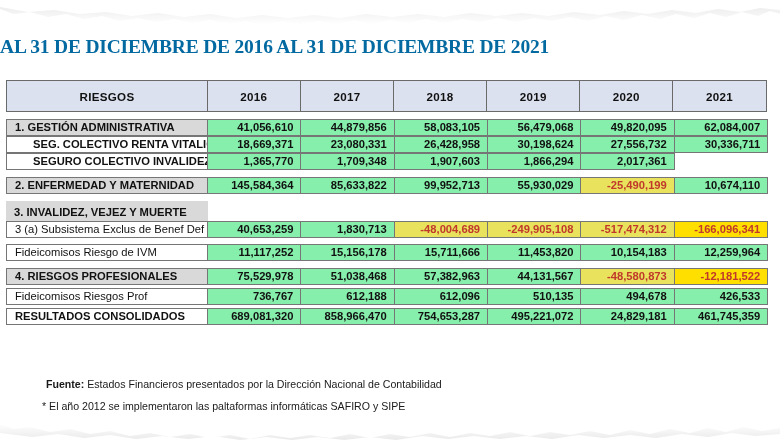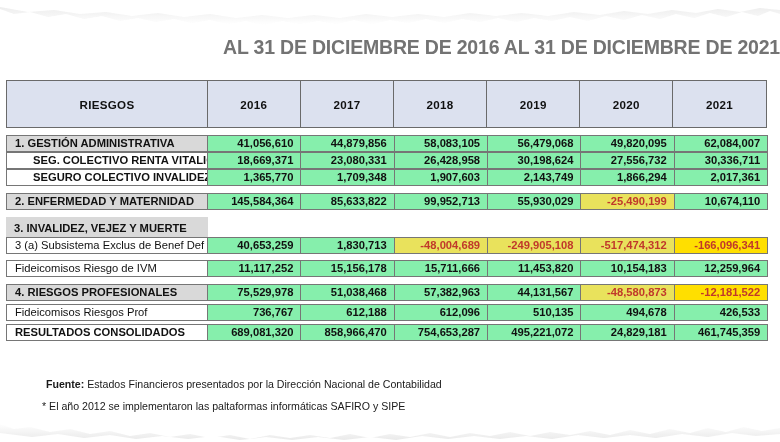--- a/index.html
+++ b/index.html
@@ -22,26 +22,27 @@
     pointer-events: none;
     opacity: .85;
   }
   .tear-top { top: 0; }
   .tear-bot { bottom: 0; }
 
   
   .title {
     position: absolute;
     top: 36px; left: 0; width: 780px;
-    text-align: right;
+    text-align: left;
     font-size: 19.5px;
     font-weight: bold;
     letter-spacing: -0.2px;
-    color: #737373;
-    white-space: nowrap;
+    color: #0369a1;
+    white-space: nowrap;
+    font-family: Liberation Serif, serif;
   }
 
   
   .sheet {
     position: absolute;
     left: 6px; top: 80px;
     width: 769px;
   }
   .row { display: flex; width: 769px; }
   .lbl {
@@ -57,21 +58,21 @@
     padding: 1px 7px 1px 3px;
     font-size: 11.2px;
     line-height: 15px;
     text-align: right;
     white-space: nowrap;
     overflow: hidden;
     font-weight: bold;
   }
 
   
-  .hdr { height: 48px; margin-bottom: 7px; }
+  .hdr { height: 32px; margin-bottom: 7px; }
   .hdr .lbl, .hdr .num {
     background: #dce1ef;
     border: 1.4px solid #6a6a6a;
     display: flex; align-items: center; justify-content: center;
     font-weight: bold;
     font-size: 11.6px;
     padding: 0;
     text-align: center;
     letter-spacing: .3px;
   }
@@ -188,21 +189,20 @@
         <div class="num">26,428,958</div>
         <div class="num">30,198,624</div>
         <div class="num">27,556,732</div>
         <div class="num">30,336,711</div>
       </div>
       <div class="row drow">
         <div class="lbl white b" style="padding-left: 26px;">SEGURO COLECTIVO INVALIDEZ</div>
         <div class="num">1,365,770</div>
         <div class="num">1,709,348</div>
         <div class="num">1,907,603</div>
-        <div class="num">2,143,749</div>
         <div class="num">1,866,294</div>
         <div class="num">2,017,361</div>
       </div>
       <div class="spacer6"></div>
       <div class="row drow">
         <div class="lbl gray b">2.  ENFERMEDAD Y MATERNIDAD</div>
         <div class="num">145,584,364</div>
         <div class="num">85,633,822</div>
         <div class="num">99,952,713</div>
         <div class="num">55,930,029</div>

